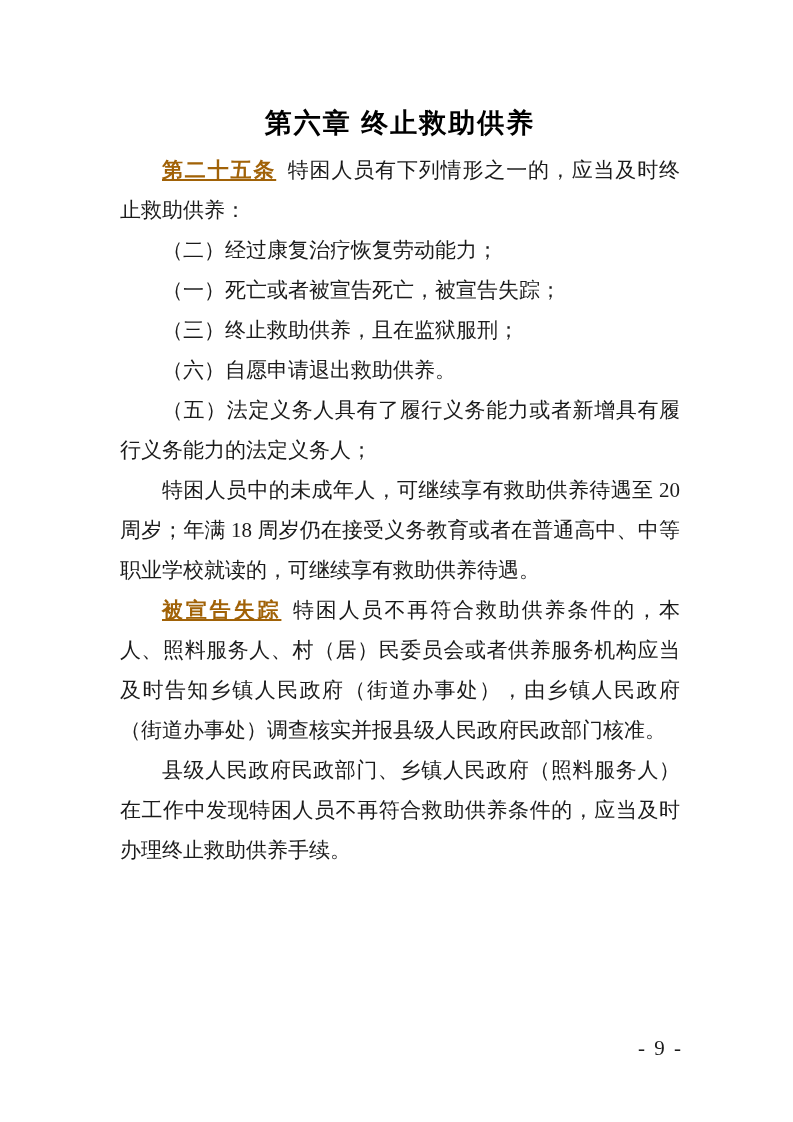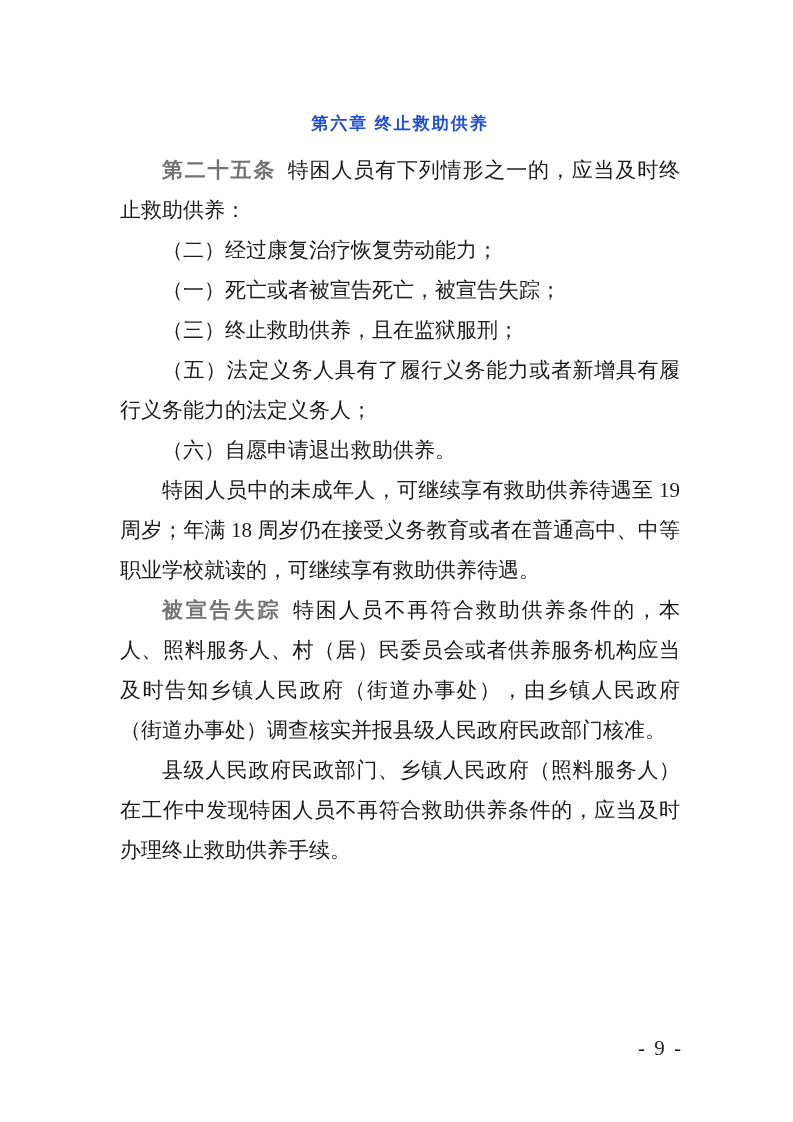--- a/index.html
+++ b/index.html
@@ -18,43 +18,44 @@
   .content {
     position: absolute;
     left: 120px;
     top: 103px;
     width: 560px;
   }
   .chapter-title {
     margin: 0 0 6px 0;
     font-family: "Liberation Sans", sans-serif;
     font-weight: 700;
-    font-size: 17px;
+    font-size: 27px;
     line-height: 41px;
     text-align: center;
     letter-spacing: 2px;
-    color: #1d4ed8;
+    color: #000000;
   }
   .para {
     margin: 0;
     font-family: "Liberation Serif", serif;
     font-size: 21px;
     line-height: 40px;
     text-indent: 2em;
     text-align: justify;
     text-justify: inter-character;
     text-align-last: left;
     color: #1b1b1b;
   }
   .lead {
     font-family: "Liberation Sans", sans-serif;
     font-weight: 700;
     letter-spacing: 1px;
     margin-right: 0.55em;
-    color: #737373;
+    color: #a16207;
+    text-decoration: underline;
   }
   .page-number {
     position: absolute;
     top: 1036px;
     right: 110px;
     font-family: "Liberation Serif", serif;
     font-size: 21px;
     line-height: 24px;
     letter-spacing: 2px;
     color: #1b1b1b;
@@ -70,25 +71,25 @@
 
     <p class="para"><b class="lead">第二十五条</b><span>特困人员有下列情形之一的，应当及时终止救助供养：</span></p>
 
     <p class="para">（二）经过康复治疗恢复劳动能力；</p>
 
     <p class="para">（一）死亡或者被宣告死亡，被宣告失踪；</p>
 
     <p class="para">（三）终止救助供养，且在监狱服刑；</p>
 
 
+    <p class="para">（六）自愿申请退出救助供养。</p>
+
     <p class="para">（五）法定义务人具有了履行义务能力或者新增具有履行义务能力的法定义务人；</p>
 
-    <p class="para">（六）自愿申请退出救助供养。</p>
-
-    <p class="para">特困人员中的未成年人，可继续享有救助供养待遇至 19 周岁；年满 18 周岁仍在接受义务教育或者在普通高中、中等职业学校就读的，可继续享有救助供养待遇。</p>
+    <p class="para">特困人员中的未成年人，可继续享有救助供养待遇至 20 周岁；年满 18 周岁仍在接受义务教育或者在普通高中、中等职业学校就读的，可继续享有救助供养待遇。</p>
 
     <p class="para"><b class="lead">被宣告失踪</b><span>特困人员不再符合救助供养条件的，本人、照料服务人、村（居）民委员会或者供养服务机构应当及时告知乡镇人民政府（街道办事处），由乡镇人民政府（街道办事处）调查核实并报县级人民政府民政部门核准。</span></p>
 
     <p class="para">县级人民政府民政部门、乡镇人民政府（照料服务人）在工作中发现特困人员不再符合救助供养条件的，应当及时办理终止救助供养手续。</p>
 
 
   </div>
 
   <div class="page-number">- 9 -</div>
 </div>

